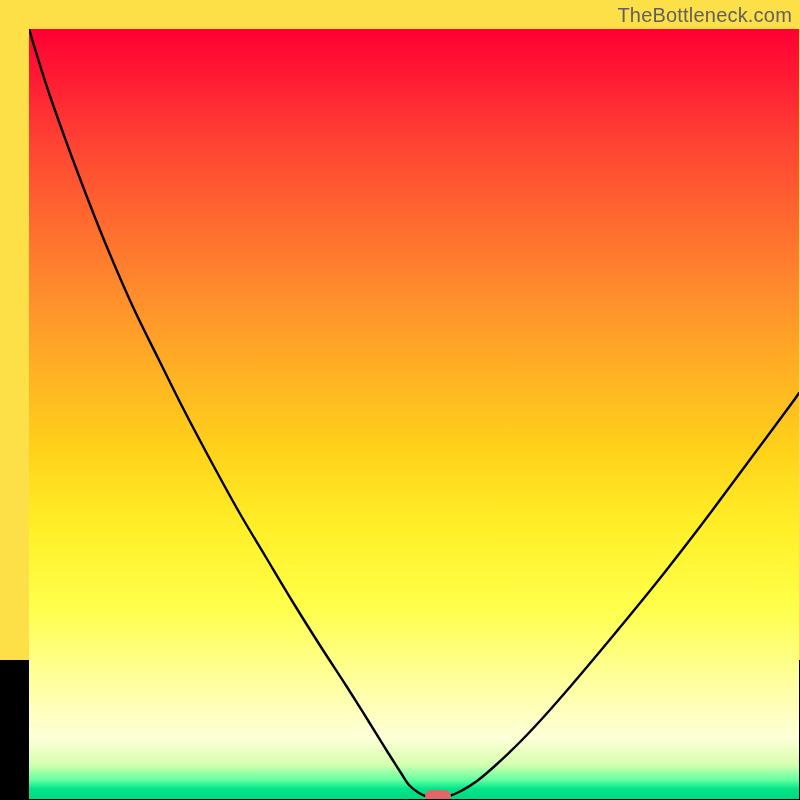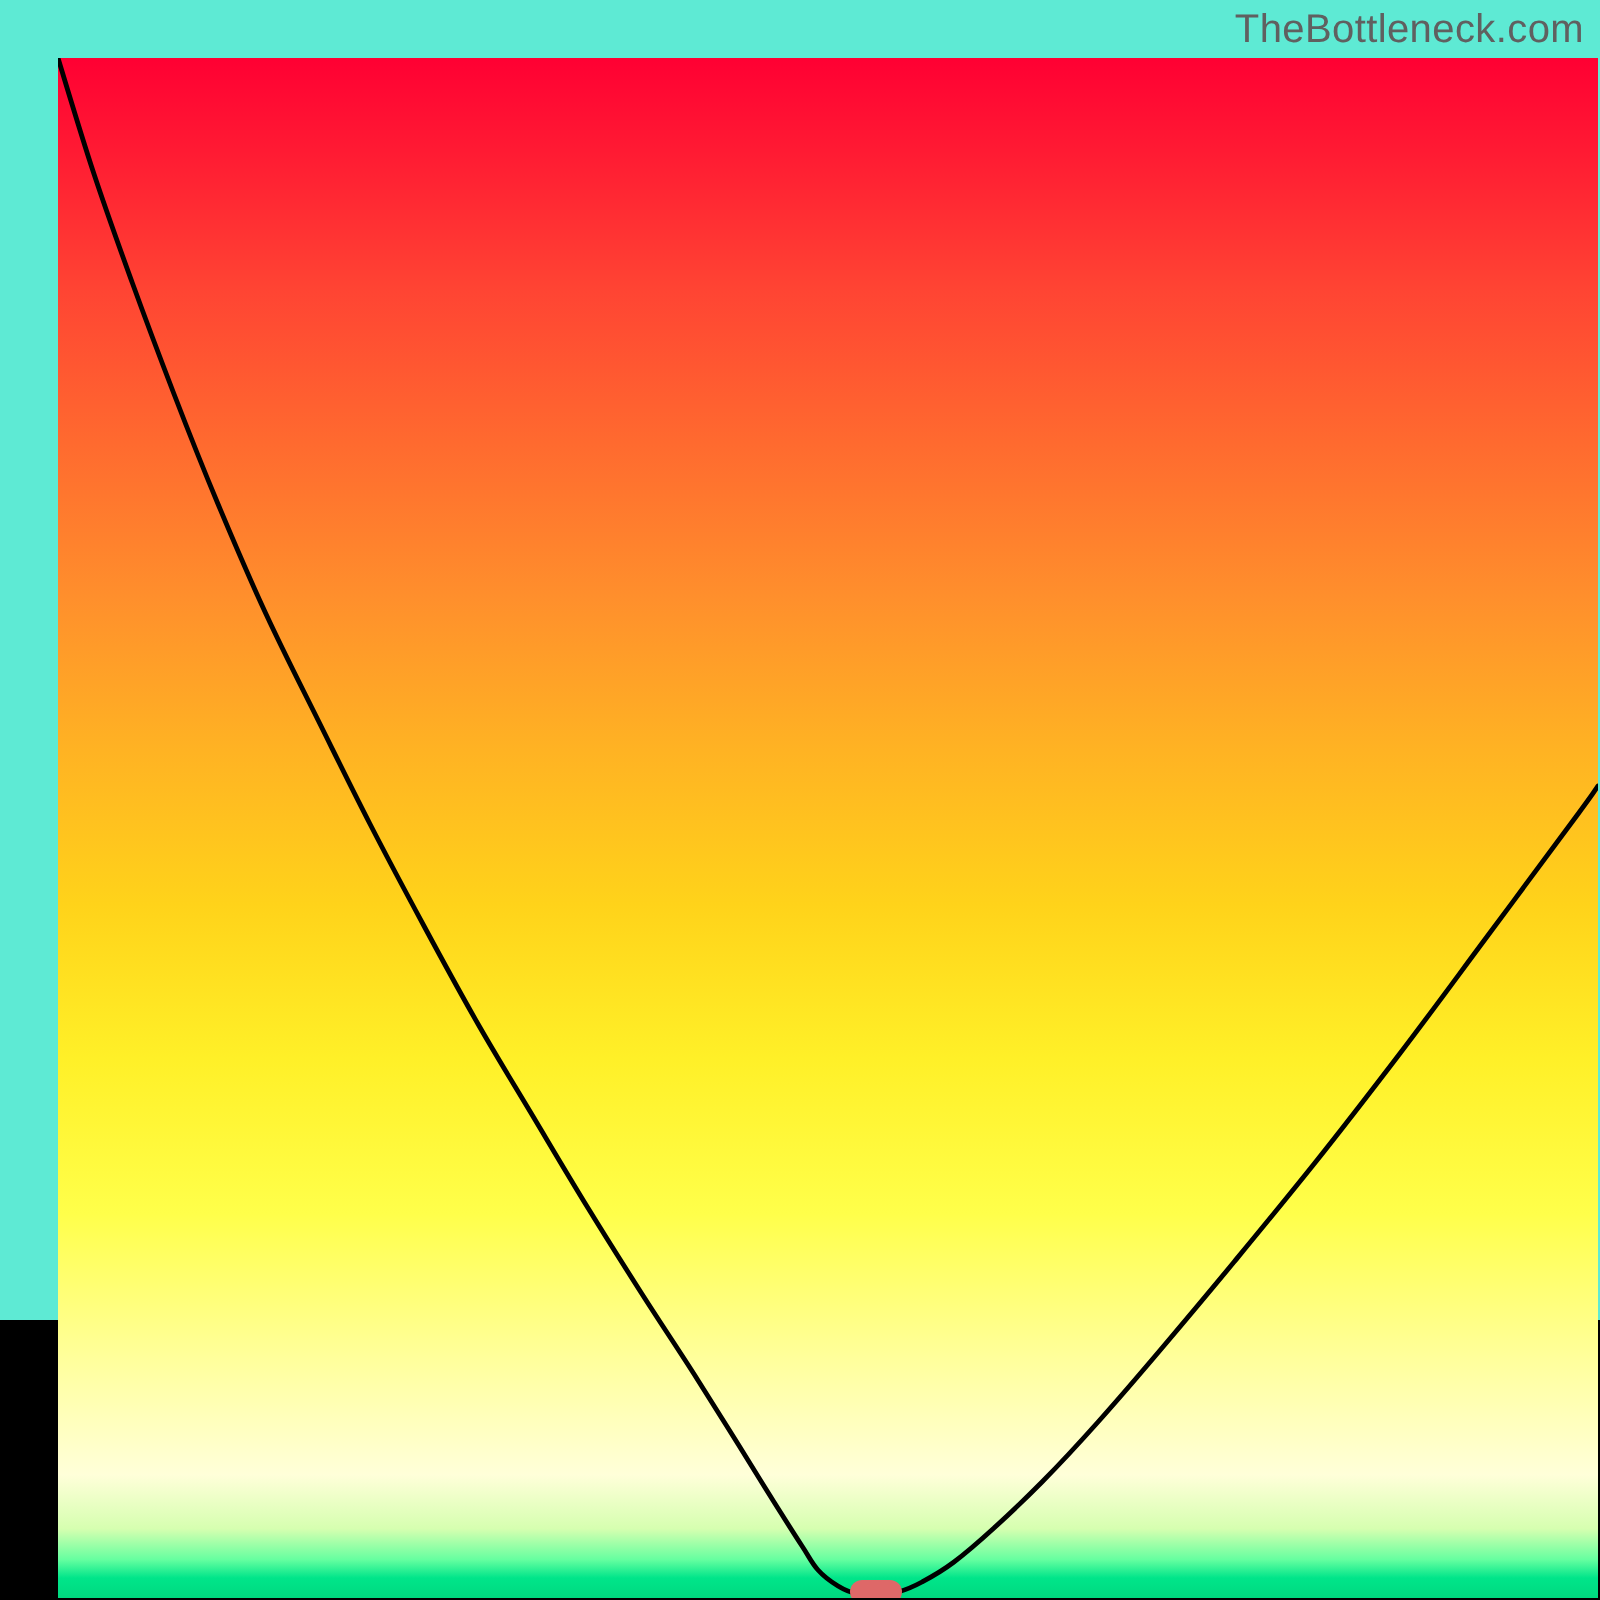--- a/index.html
+++ b/index.html
@@ -8,21 +8,21 @@
     width: 800px;
     height: 800px;
     overflow: hidden;
     background: #000;
     font-family: Arial, Helvetica, sans-serif;
   }
   .stage {
     position: relative;
     width: 800px;
     height: 660px;
-    background: #5eead4;
+    background: #fde047;
   }
   .plot-area {
     position: absolute;
     left: 29px;
     top: 29px;
     width: 770px;
     height: 770px;
     overflow: hidden;
   }
   .gradient {

